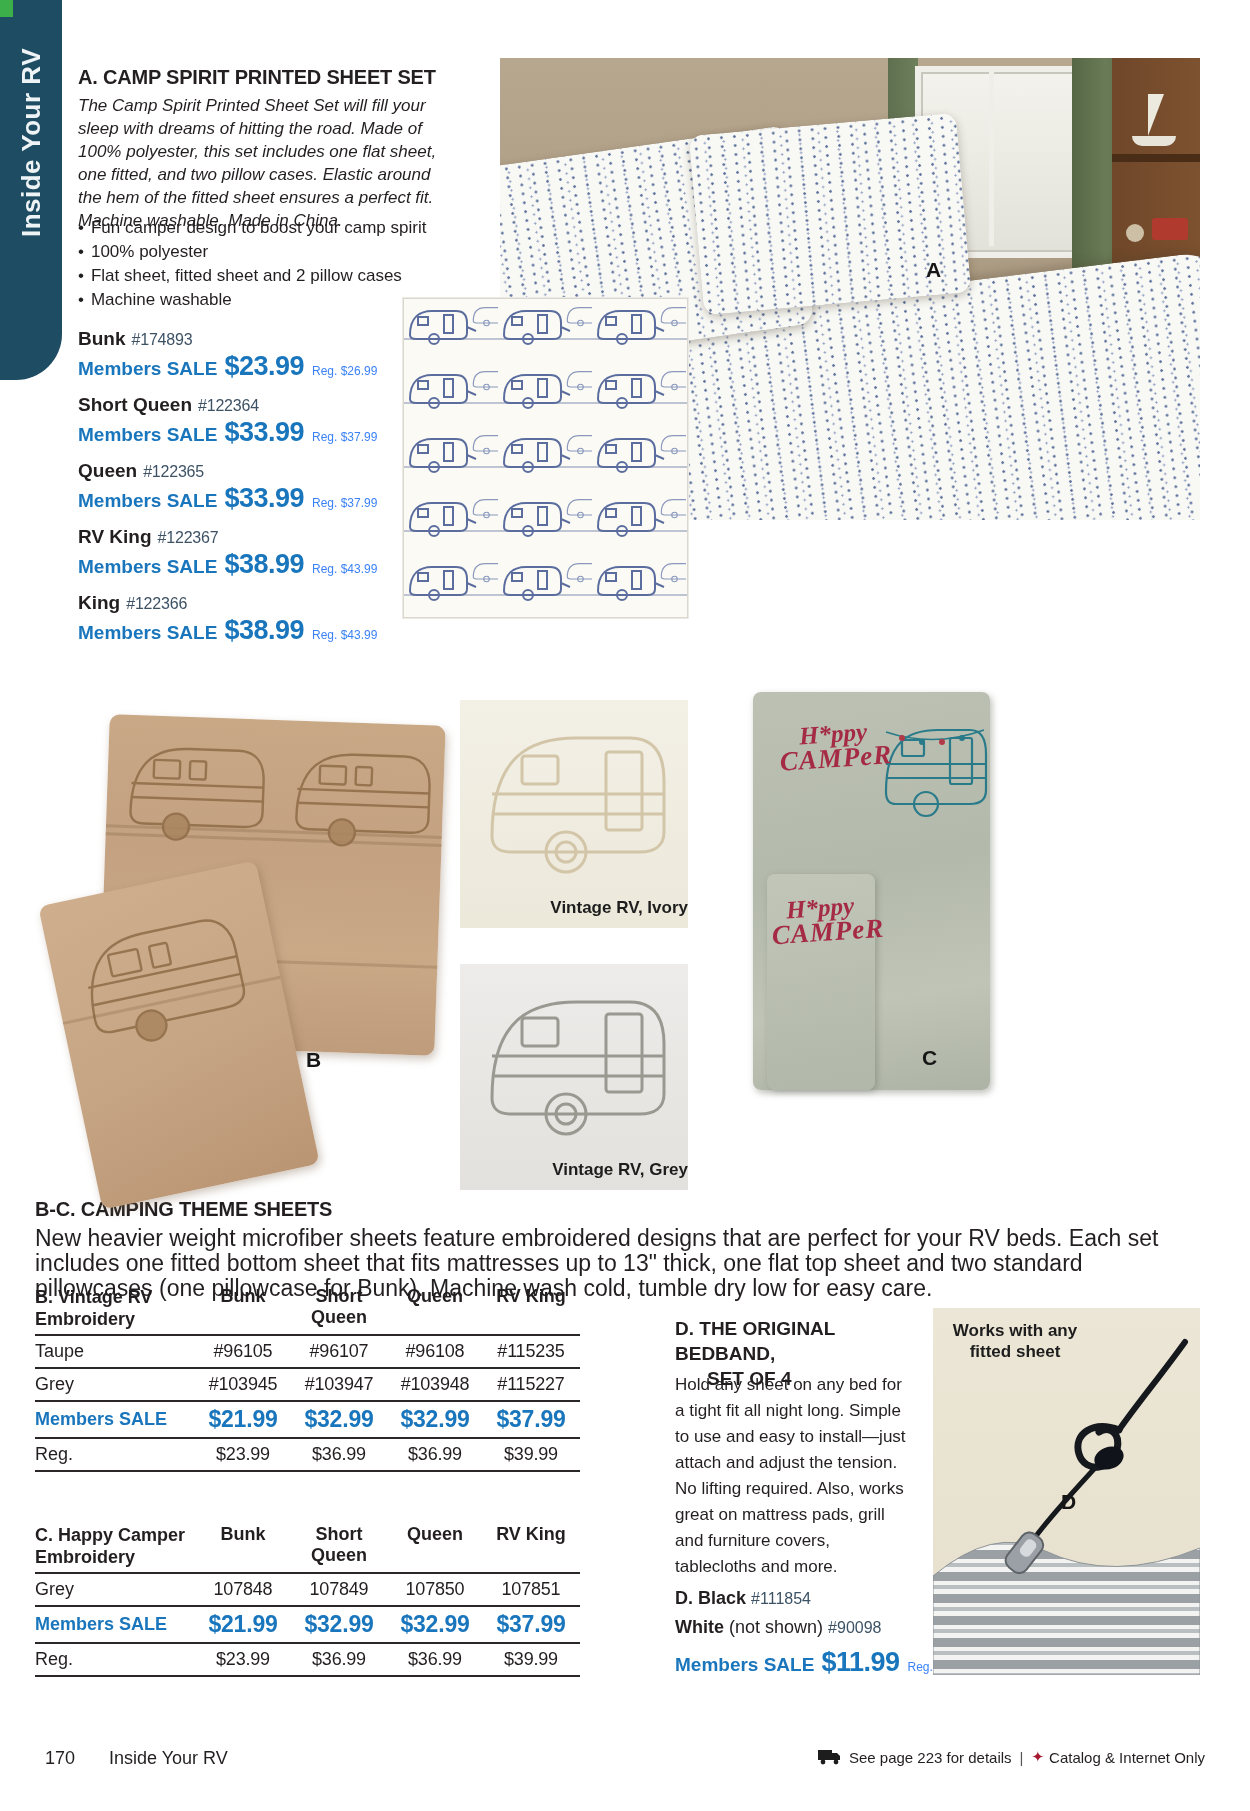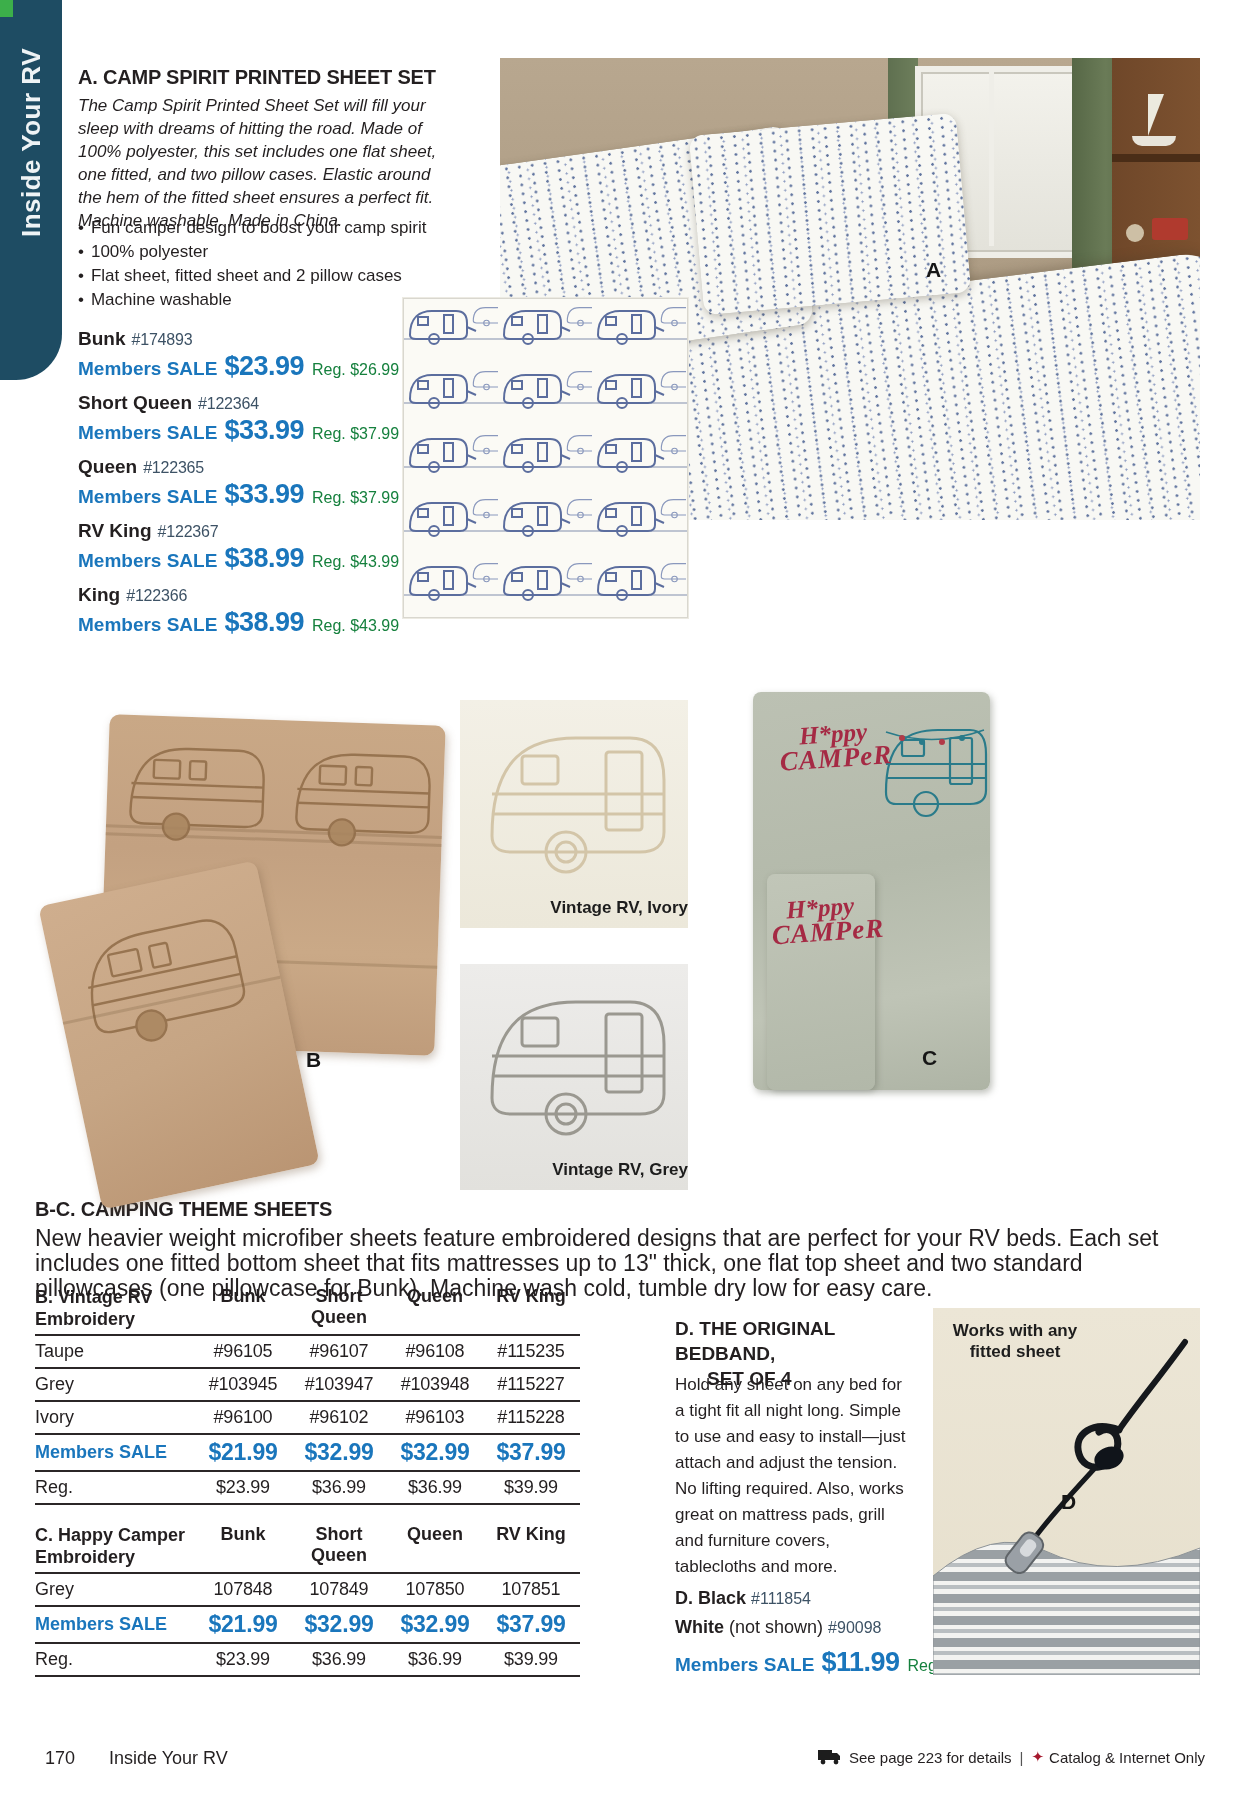--- a/index.html
+++ b/index.html
@@ -19,21 +19,21 @@
   .bullet{display:flex;}
   .bullet::before{content:"•";margin-right:7px;}
   .a-prices{left:78px;top:326px;width:380px;}
   .price-entry{margin-bottom:6px;}
   .size-line{font-size:19px;line-height:25px;}
   .size-name{font-weight:800;}
   .item-num{font-size:16px;color:#3d5265;margin-left:6px;letter-spacing:-.2px;}
   .sale-line{display:flex;align-items:baseline;line-height:29px;}
   .members{color:#1a76bc;font-weight:800;font-size:19px;}
   .sale-price{color:#1a76bc;font-weight:800;font-size:27px;margin-left:7px;letter-spacing:-.5px;}
-  .reg{font-size:16px;margin-left:8px;color:#15803d;}
+  .reg{font-size:12px;margin-left:8px;color:#3b82f6;}
 
   
   .bed-photo{left:500px;top:58px;width:700px;height:462px;background:linear-gradient(180deg,#b8a78f 0%,#ab9a82 55%,#a09078 100%);overflow:hidden;z-index:1;}
   .window{left:415px;top:8px;width:160px;height:180px;background:linear-gradient(180deg,#f3f2ec,#e3e2da);border:6px solid #efeee8;box-shadow:inset 0 0 0 2px #c9c7bd;}
   .window-bar{left:489px;top:8px;width:5px;height:180px;background:#efeee8;}
   .curtain-l{left:388px;top:0;width:30px;height:330px;background:linear-gradient(90deg,#5f7050,#6e7f5c);}
   .curtain-r{left:572px;top:0;width:56px;height:372px;background:linear-gradient(90deg,#566746,#6a7b57 60%,#5d6e4c);}
   .bookshelf{left:612px;top:0;width:88px;height:462px;background:linear-gradient(90deg,#6f4729,#7d5230);}
   .shelf{left:612px;width:88px;height:8px;background:#4a2d17;}
   .sailboat-hull{left:632px;top:78px;width:44px;height:10px;background:#e8e4da;border-radius:0 0 10px 10px;}
@@ -336,27 +336,20 @@
     <div class="t-cell">#96108</div>
     <div class="t-cell">#115235</div>
   </div>
   <div class="row item-row">
     <div class="t-label">Grey</div>
     <div class="t-cell">#103945</div>
     <div class="t-cell">#103947</div>
     <div class="t-cell">#103948</div>
     <div class="t-cell">#115227</div>
   </div>
-  <div class="row item-row">
-    <div class="t-label">Ivory</div>
-    <div class="t-cell">#96100</div>
-    <div class="t-cell">#96102</div>
-    <div class="t-cell">#96103</div>
-    <div class="t-cell">#115228</div>
-  </div>
   <div class="row sale-row">
     <div class="t-label">Members SALE</div>
     <div class="t-cell">$21.99</div>
     <div class="t-cell">$32.99</div>
     <div class="t-cell">$32.99</div>
     <div class="t-cell">$37.99</div>
   </div>
   <div class="row reg-row">
     <div class="t-label">Reg.</div>
     <div class="t-cell">$23.99</div>

